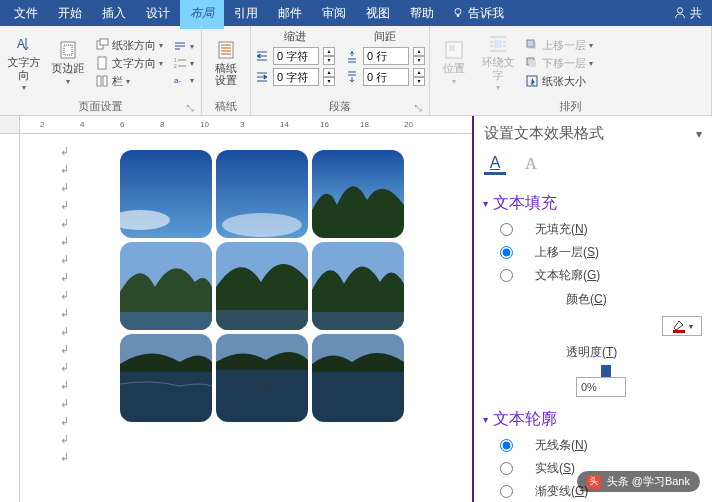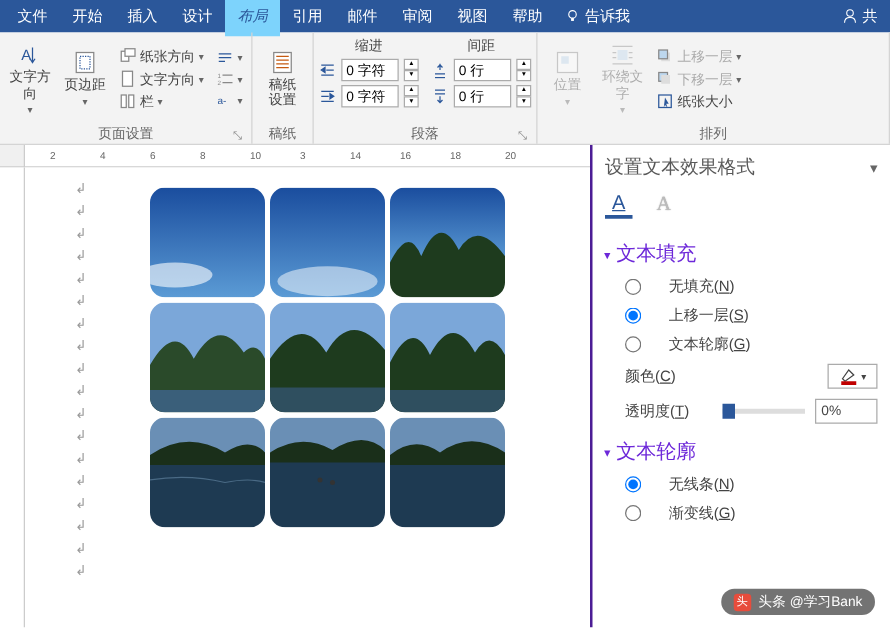--- a/index.html
+++ b/index.html
@@ -57,21 +57,21 @@
 .task-pane .close-caret { font-size: 12px; color: #666; cursor: pointer; }
 .letter-btns { display: flex; gap: 14px; margin: 10px 0 12px; }
 .letter-btn { width: 22px; height: 22px; display: flex; align-items: center; justify-content: center; font-family: Georgia, serif; font-size: 16px; cursor: pointer; }
 .letter-btn.active { color: #2b579a; border-bottom: 3px solid #2b579a; }
 .letter-btn.outline { color: #bbb; text-shadow: 0 0 1px #999; }
 .section-hdr { color: #6d28d9; font-size: 16px; margin: 6px 0 4px; cursor: pointer; }
 .section-hdr::before { content: "▸"; display: inline-block; transform: rotate(90deg); margin-right: 4px; font-size: 10px; }
 .radio-row { display: flex; align-items: center; gap: 22px; padding: 3px 0 3px 16px; font-size: 12px; cursor: pointer; }
 .radio-row input { cursor: pointer; }
 .radio-row u { text-decoration: underline; }
-.prop-row { display: flex; align-items: center; padding: 4px 0 4px 16px; gap: 8px; font-size: 12px; }
+.prop-row { display: flex; align-items: center; padding: 4px 0 4px 16px; gap: 8px; font-size: 12px; flex-direction: column; }
 .prop-row .plabel { width: 70px; }
 .color-btn { width: 40px; height: 20px; border: 1px solid #ababab; background: #fff; display: flex; align-items: center; justify-content: center; cursor: pointer; margin-left: auto; }
 .slider { flex: 1; height: 4px; background: #ddd; position: relative; }
 .slider .thumb { position: absolute; left: 0; top: -4px; width: 10px; height: 12px; background: #2b579a; }
 .pct-box { width: 50px; height: 20px; border: 1px solid #ababab; display: flex; align-items: center; padding: 0 4px; font-size: 11px; }
 
 .watermark { position: absolute; right: 12px; bottom: 10px; background: rgba(0,0,0,0.55); color: #fff; border-radius: 12px; padding: 3px 10px; font-size: 11px; display: flex; align-items: center; gap: 6px; }
 .watermark .wm-icon { width: 14px; height: 14px; background: #e74c3c; border-radius: 3px; display: flex; align-items: center; justify-content: center; font-size: 9px; }
 </style>
 </head>
@@ -429,20 +429,24 @@
         </div>
     </div>
 
     <div class="section-hdr" style="margin-top:8px">文本轮廓</div>
     <label class="radio-row">
         <input type="radio" name="line" checked="" style="">
         <span><span>无线条</span>(<u>N</u>)</span>
       </label>
     <label class="radio-row">
         <input type="radio" name="line" style="">
+        <span><span>实线</span>(<u>S</u>)</span>
+      </label>
+    <label class="radio-row">
+        <input type="radio" name="line" style="">
         <span><span>渐变线</span>(<u>G</u>)</span>
       </label>
   </div>
 </div>
 
 <div class="watermark">
   <span class="wm-icon">头</span>
   <span><span>头条</span> <span>@学习Bank</span></span>
 </div>
 

